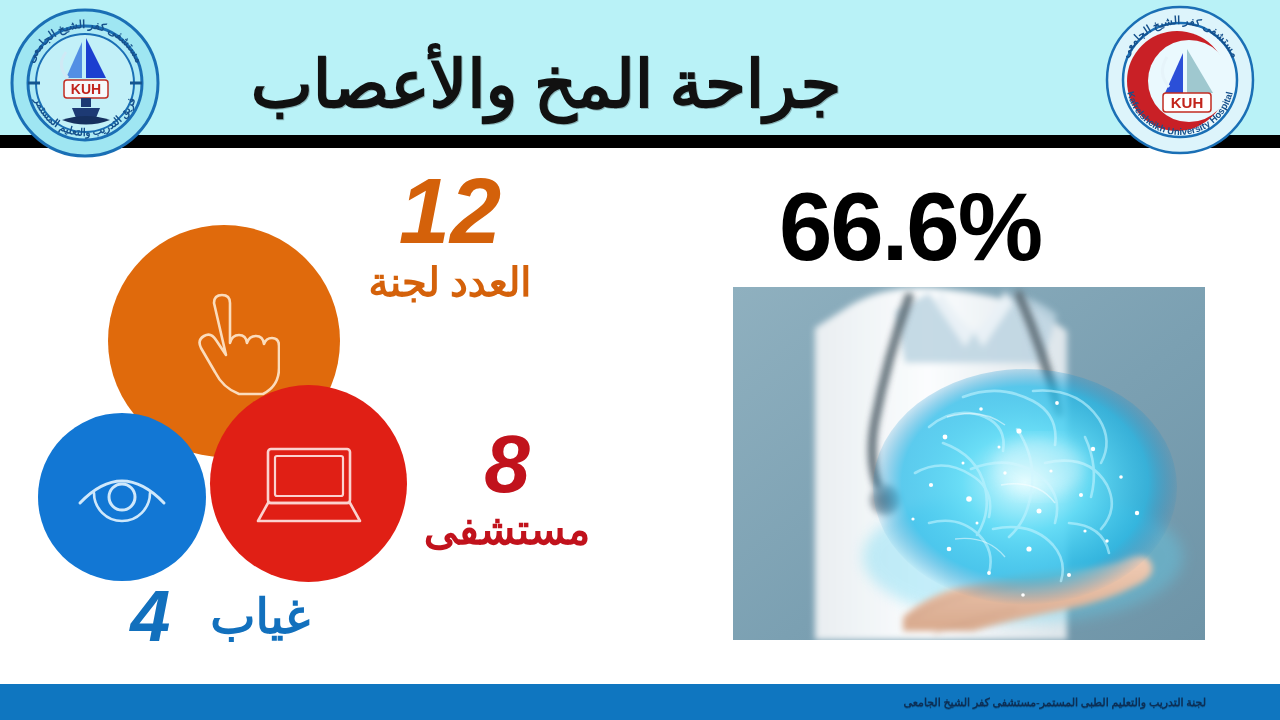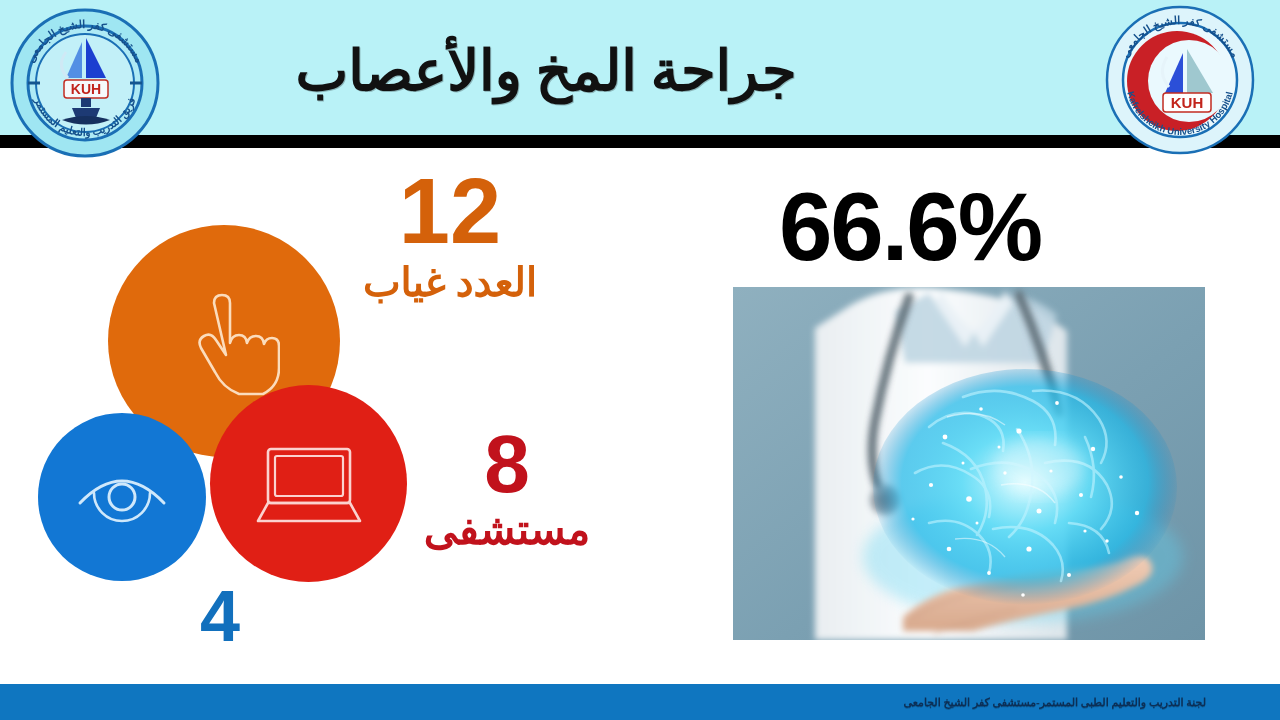--- a/index.html
+++ b/index.html
@@ -14,24 +14,24 @@
   
   #header{
     position:absolute;left:0;top:0;width:1280px;height:135px;
     background:#b9f2f7;
   }
   #header-blackband{
     position:absolute;left:0;top:135px;width:1280px;height:13px;
     background:#000000;
   }
   #header-title{
-    position:absolute;left:0;top:4px;width:1092px;height:133px;
+    position:absolute;left:0;top:18px;width:1092px;height:133px;
     display:flex;align-items:center;justify-content:center;
     font-family:"Liberation Serif", serif;
-    font-size:56px;font-weight:bold;color:#111111;
+    font-size:66px;font-weight:bold;color:#111111;
     direction:rtl;letter-spacing:0px;
     text-shadow:1px 1px 0 rgba(0,0,0,.25);
   }
 
   
   .logo{position:absolute;width:150px;height:150px;}
   #logo-left{left:10px;top:8px;}
   #logo-right{left:1105px;top:5px;}
 
   
@@ -39,21 +39,21 @@
   .stat-circle{position:absolute;border-radius:50%;display:flex;
     align-items:center;justify-content:center;}
   #circle-total{left:78px;top:10px;width:232px;height:232px;background:#e06a0c;}
   #circle-present{left:180px;top:170px;width:197px;height:197px;background:#e01f15;}
   #circle-absent{left:8px;top:198px;width:168px;height:168px;background:#1277d4;}
 
   .stat-icon{display:block;}
 
   
   .num-block{position:absolute;text-align:center;direction:rtl;}
-  .num{font-family:"Liberation Sans", sans-serif;font-weight:bold;line-height:.95;}
+  .num{font-family:"Liberation Sans", sans-serif;font-weight:bold;line-height:.95;font-style:italic;}
   .num-label{font-family:"Liberation Serif", serif;font-weight:bold;}
 
   #block-total{left:330px;top:168px;width:240px;}
   #block-total .num{font-size:92px;color:#d4610a;}
   #block-total .num-label{font-size:40px;color:#d4610a;margin-top:4px;}
 
   #block-present{left:392px;top:425px;width:230px;}
   #block-present .num{font-size:82px;color:#c1121c;}
   #block-present .num-label{font-size:42px;color:#c1121c;margin-top:2px;}
 
@@ -185,29 +185,30 @@
     <svg class="stat-icon" width="104" height="104" viewBox="0 0 104 104">
       <path d="M10 58 Q52 14 94 58" fill="none" stroke="#cfe8fb" stroke-width="3" stroke-linecap="round"></path>
       <path d="M24 48 a28 28 0 0 0 56 0" fill="none" stroke="#cfe8fb" stroke-width="2.6" stroke-linecap="round"></path>
       <circle cx="52" cy="52" r="13" fill="none" stroke="#cfe8fb" stroke-width="3"></circle>
     </svg>
   </div>
 </div>
 
 <div class="num-block" id="block-total">
   <div class="num">12</div>
-  <div class="num-label">العدد غياب</div>
+  <div class="num-label">العدد لجنة</div>
 </div>
 
 <div class="num-block" id="block-present">
   <div class="num">8</div>
   <div class="num-label">مستشفى</div>
 </div>
 
 <div class="num-block" id="block-absent">
+  <div class="num-label">غياب</div>
   <div class="num">4</div>
 </div>
 
 <div id="percent">66.6%</div>
 
 <div id="photo">
   <svg width="472" height="353" viewBox="0 0 472 353">
     <defs>
       <linearGradient id="bgGrad" x1="0" y1="0" x2="1" y2="1">
         <stop offset="0%" stop-color="#8fb0bf"></stop>

